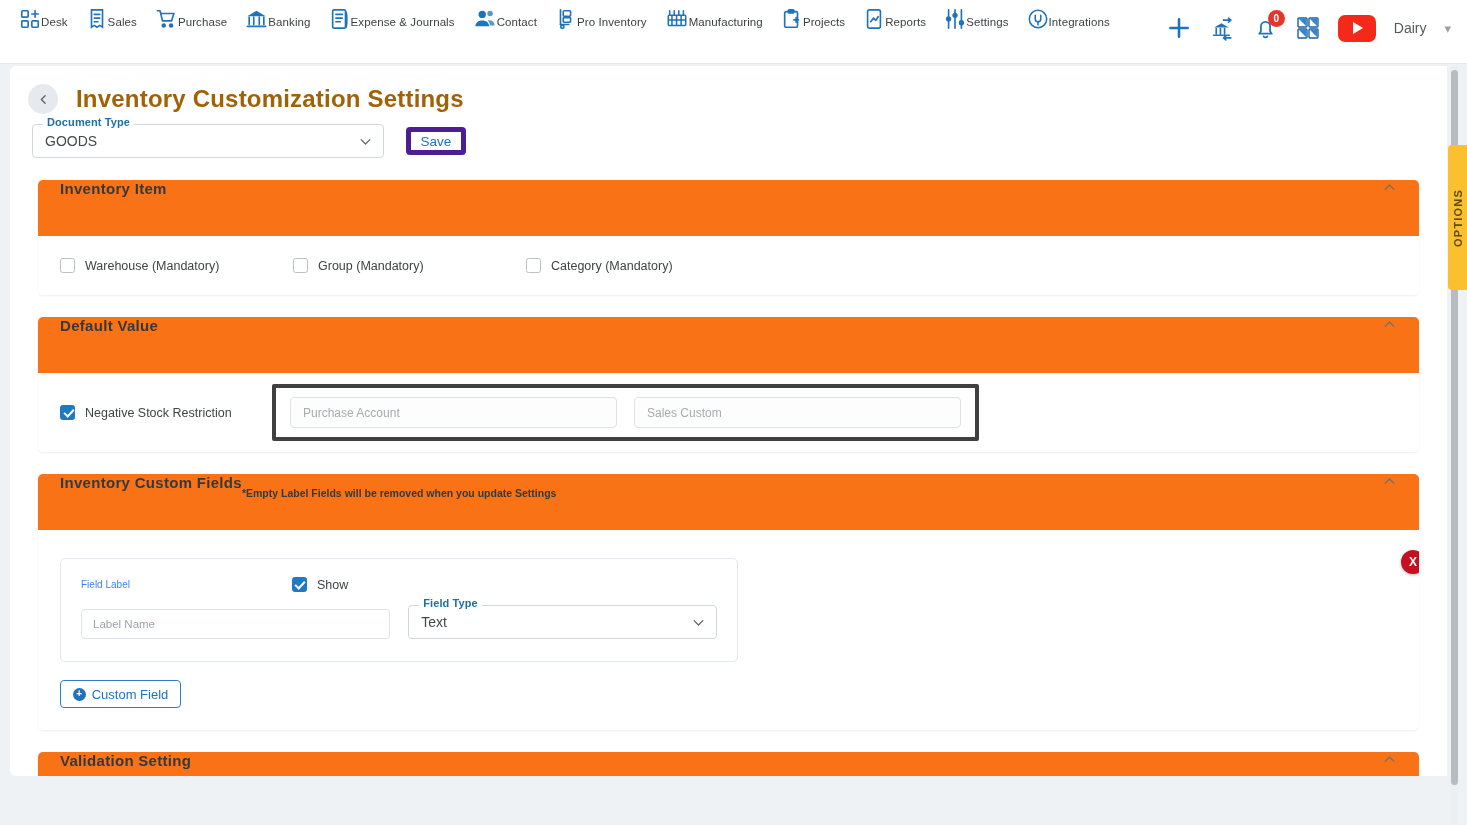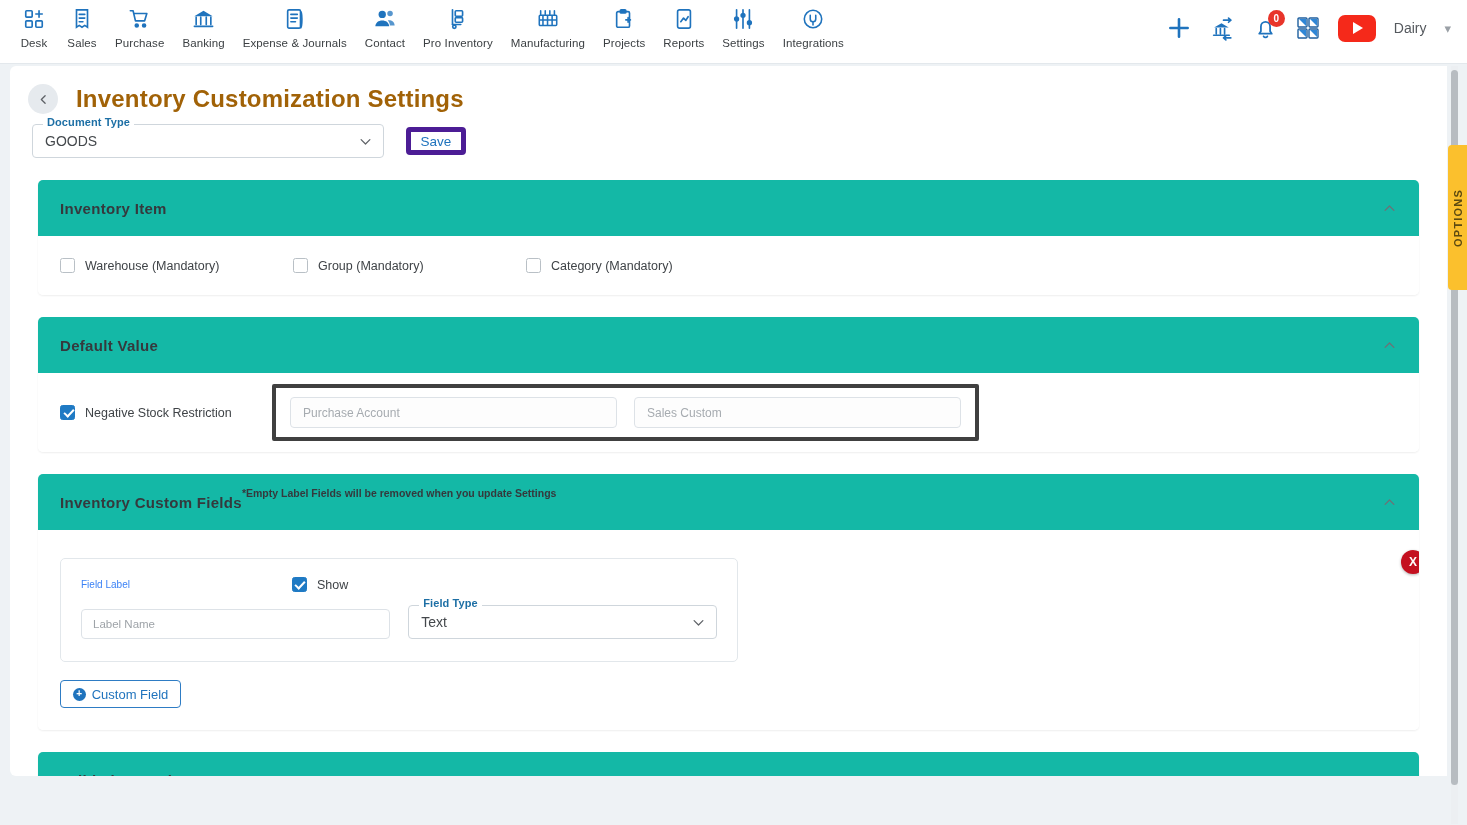--- a/index.html
+++ b/index.html
@@ -15,21 +15,21 @@
   
   .topnav {
     position:absolute; left:0; top:0; width:1467px; height:64px;
     background:#ffffff;
     display:flex; align-items:flex-start;
     border-bottom:1px solid #e3e8ec;
     z-index:30;
   }
   .nav-items { display:flex; align-items:flex-start; padding-left:10px; padding-top:6px; }
   .nav-item {
-    display:flex; flex-direction:column; align-items:center;
+    display:flex; align-items:center;
     min-width:48px; padding:0 9px; cursor:pointer;
   }
   .nav-item .ic { height:26px; display:flex; align-items:center; justify-content:center; }
   .nav-item .lbl {
     font-size:11.5px; color:#3c4043; margin-top:5px; white-space:nowrap;
     letter-spacing:.1px;
   }
   .nav-right {
     margin-left:auto; display:flex; align-items:center; gap:18px;
     padding-right:16px; height:56px;
@@ -90,21 +90,21 @@
   .savebtn {
     width:60px;height:28px;border:5px solid #4c1d95;border-radius:4px;
     background:#fff;color:#1f73bd;font-size:13.5px;
     display:flex;align-items:center;justify-content:center;cursor:pointer;
   }
 
   
   .section { margin:22px 28px 0 28px; border-radius:5px; overflow:hidden;
              box-shadow:0 1px 2px rgba(0,0,0,.07); background:#fff; }
   .sec-head {
-    background:#14b8a6; height:56px; display:flex; align-items:center;
+    background:#f97316; height:56px; display:flex; 
     padding:0 22px; cursor:pointer;
   }
   .sec-title { font-size:15px; font-weight:bold; color:#35393d; letter-spacing:.3px; }
   .sec-note { font-size:10.5px; font-weight:bold; color:#35393d; align-self:flex-start; margin-top:13px; }
   .sec-chev { margin-left:auto; color:#6d7276; font-size:13px; }
   .sec-body { background:#fff; padding:22px; }
 
   
   .cbrow { display:flex; align-items:center; }
   .cb {

